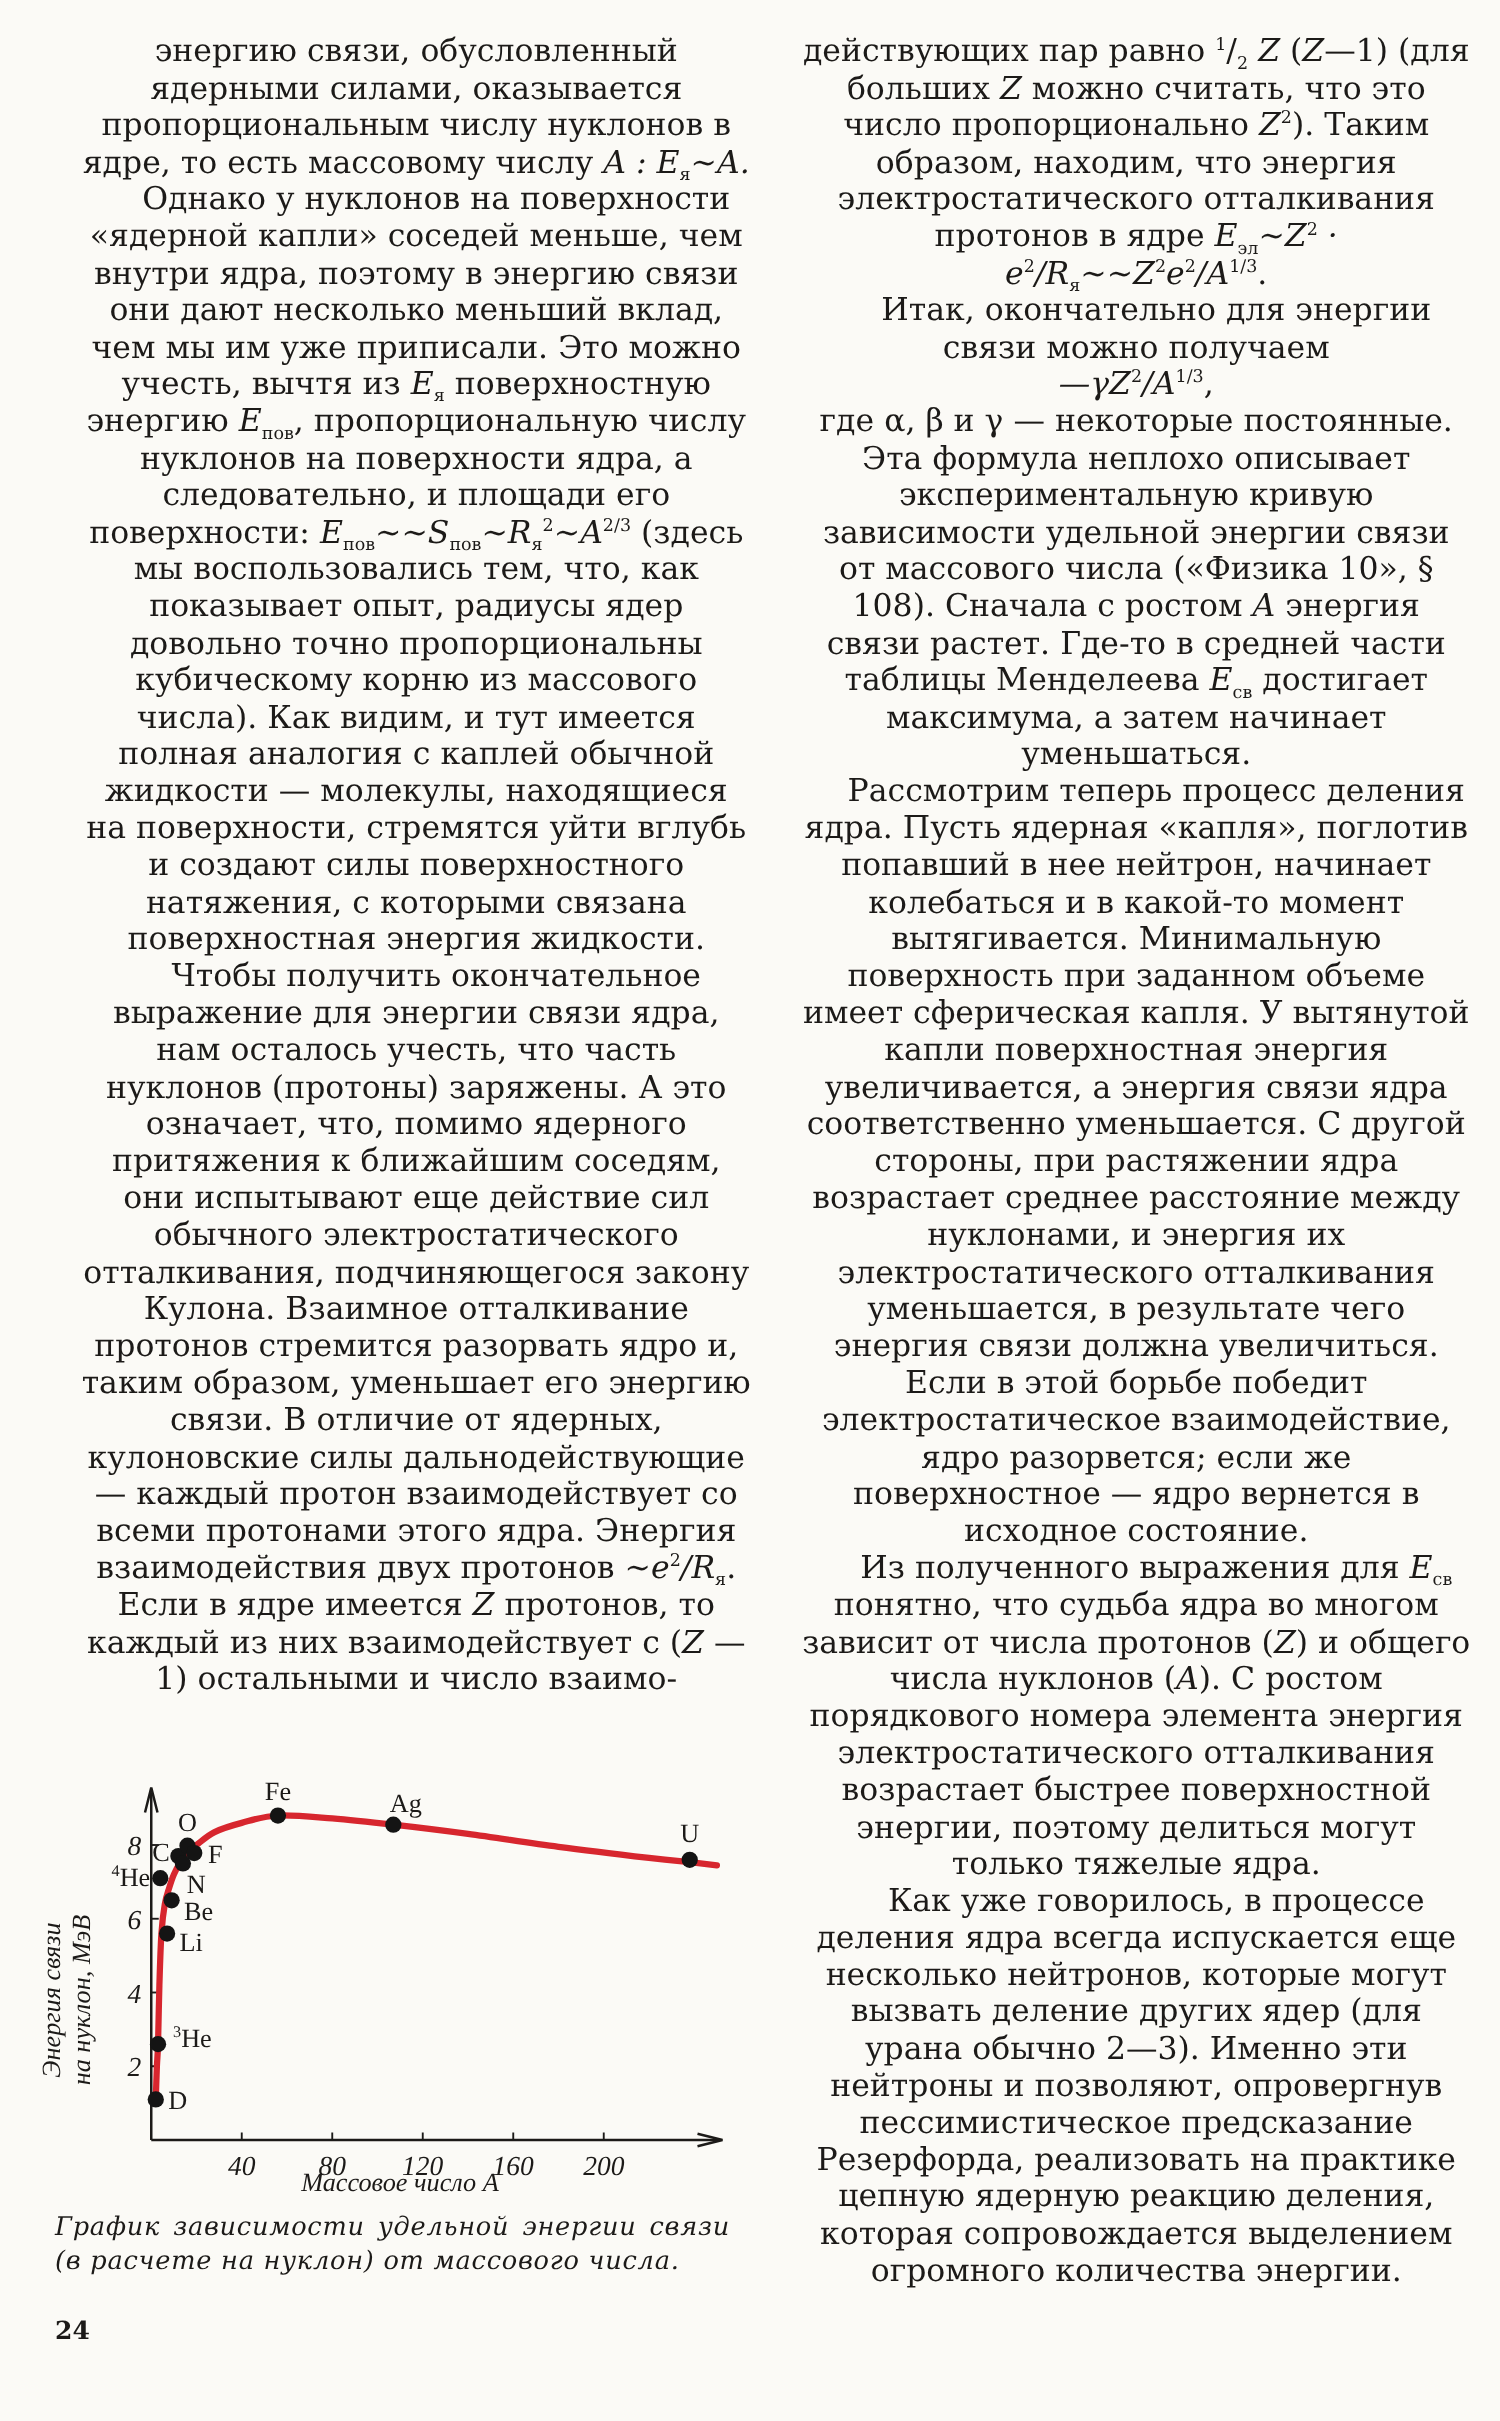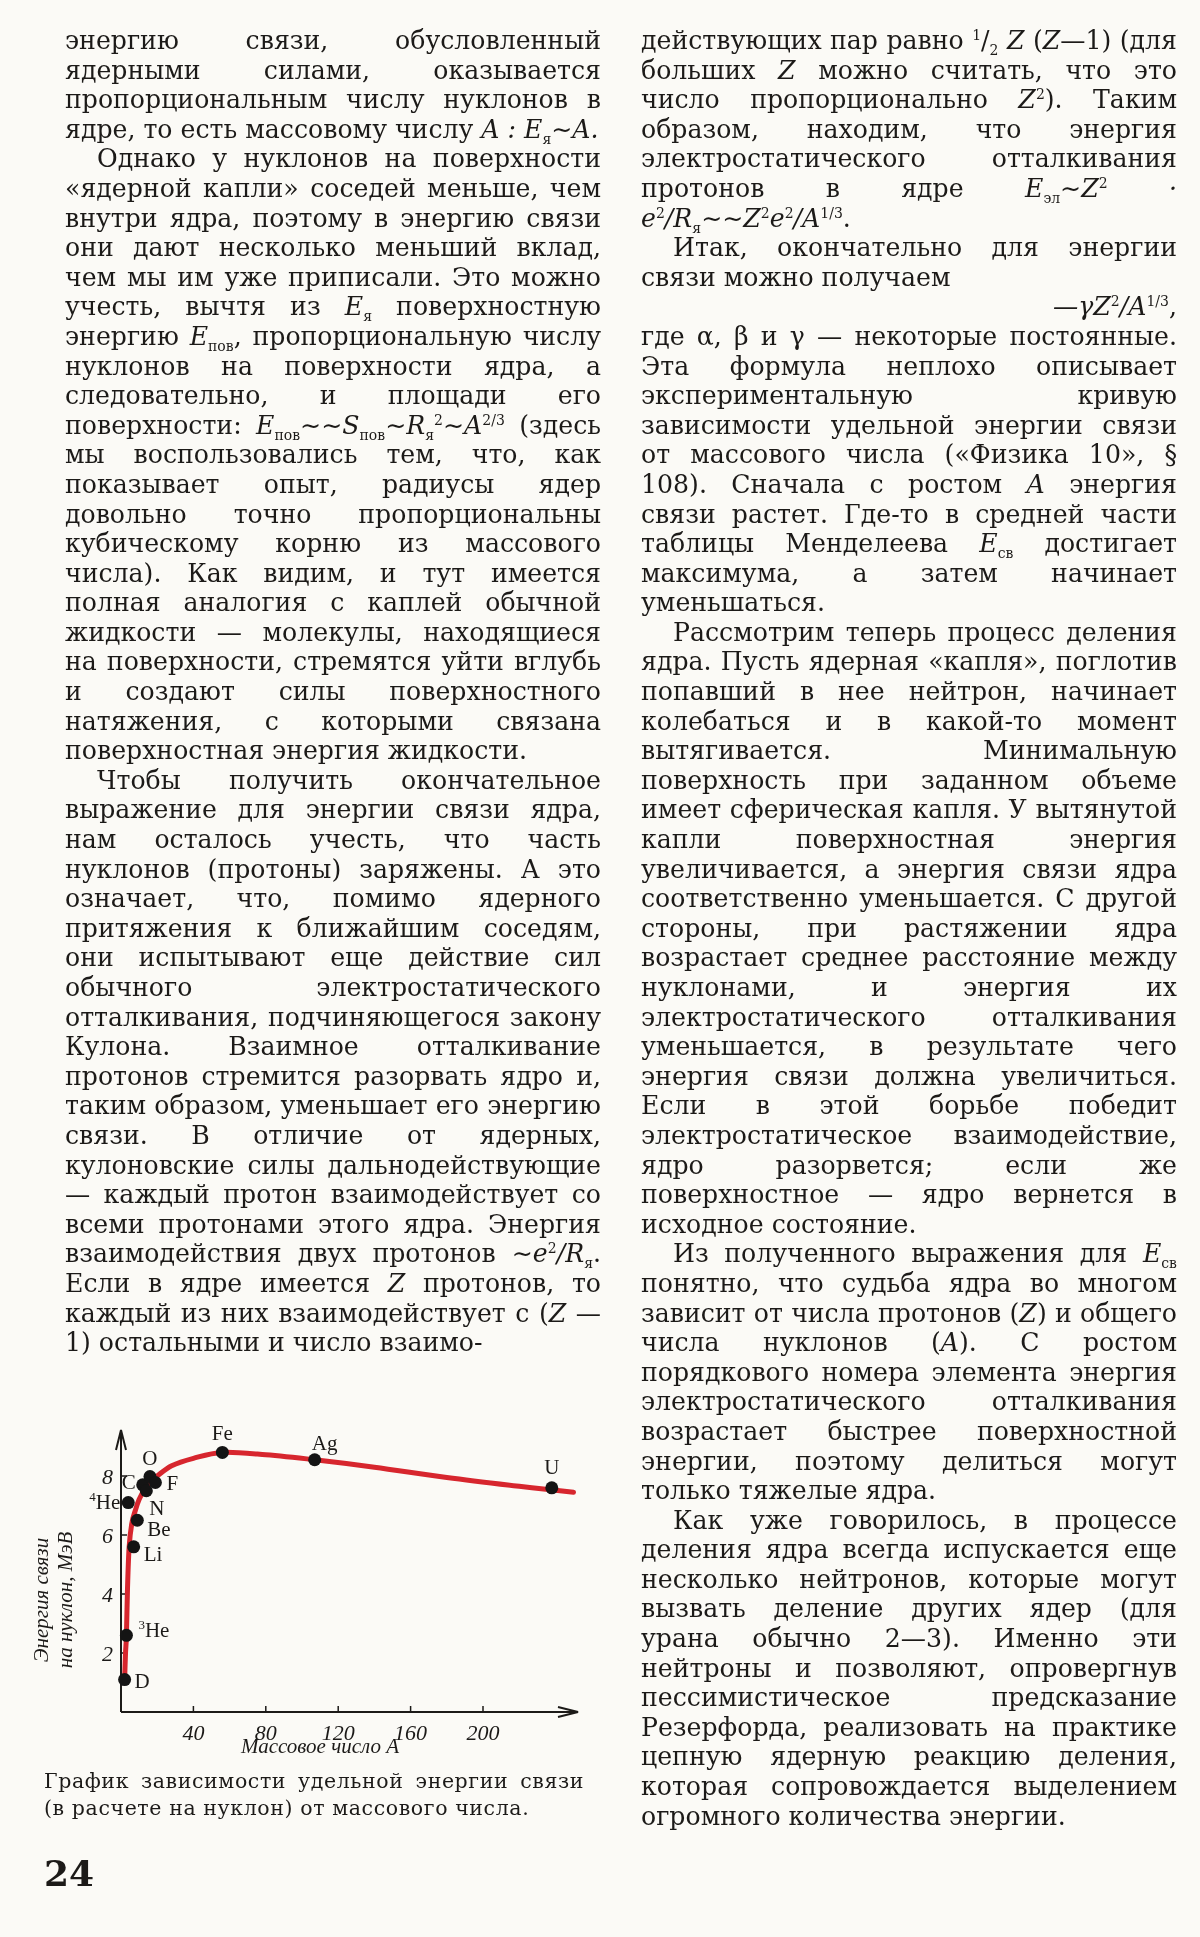--- a/index.html
+++ b/index.html
@@ -3,32 +3,32 @@
 <meta charset="utf-8">
 <style>
   html, body { margin:0; padding:0; }
   body {
     width:1200px; height:1937px; background:#fbfaf6; position:relative; overflow:hidden;
     font-family:"DejaVu Serif", "Liberation Serif", serif; color:#1c1a18;
   }
   .col { position:absolute; top:26px; width:536px; font-size:25.2px; line-height:29.6px; text-align:justify;margin-left:21px; }
   .col.left { left:44px; }
   .col.right { left:620px; }
-  .col p { margin:0; }
+  .col p { margin:0;text-align:center; }
   .col p.ind { text-indent:32px; }
   .col .m { font-style:italic; font-family:"DejaVu Serif", serif; }
   .col .formula { margin:0; }
   .formula2 { text-align:right; margin:0; }
   sub, sup { font-size:14px; line-height:0; }
   .caption {
     position:absolute; left:44px; top:1768px; width:540px;
-    font-size:20.5px; line-height:27px; text-align:justify; text-align-last:left;
+    font-style:italic; font-size:20.5px; line-height:27px; text-align:justify; text-align-last:left;
     letter-spacing:0.6px;
   }
-  .pagenum { position:absolute; left:44px; top:1852px; font-weight:bold; font-size:36px; }
+  .pagenum { position:absolute; left:44px; top:1852px; font-weight:bold; font-size:20px; }
   #chart { position:absolute; left:0; top:1410px; width:600px; height:360px; }
   #chart text { font-family:"Liberation Serif", "DejaVu Serif", serif; }
 </style>
 </head>
 <body>
 
 <div class="col left" id="leftCol">
     <p><span>энергию связи, обусловленный ядерными силами, оказывается пропорциональным числу нуклонов в ядре, то есть массовому числу </span><span class="m">A : E</span><sub>я</sub><span class="m">∼A.</span></p>
     <p class="ind"><span>Однако у нуклонов на поверхности «ядерной капли» соседей меньше, чем внутри ядра, поэтому в энергию связи они дают несколько меньший вклад, чем мы им уже приписали. Это можно учесть, вычтя из </span><span class="m">E</span><sub>я</sub><span> поверхностную энергию </span><span class="m">E</span><sub>пов</sub><span>, пропорциональную числу нуклонов на поверхности ядра, а следовательно, и площади его поверхности: </span><span class="m">E</span><sub>пов</sub><span class="m">∼∼S</span><sub>пов</sub><span class="m">∼R</span><sub>я</sub><sup>2</sup><span class="m">∼A</span><sup>2/3</sup><span> (здесь мы воспользовались тем, что, как показывает опыт, радиусы ядер довольно точно пропорциональны кубическому корню из массового числа). Как видим, и тут имеется полная аналогия с каплей обычной жидкости — молекулы, находящиеся на поверхности, стремятся уйти вглубь и создают силы поверхностного натяжения, с которыми связана поверхностная энергия жидкости.</span></p>
     <p class="ind"><span>Чтобы получить окончательное выражение для энергии связи ядра, нам осталось учесть, что часть нуклонов (протоны) заряжены. А это означает, что, помимо ядерного притяжения к ближайшим соседям, они испытывают еще действие сил обычного электростатического отталкивания, подчиняющегося закону Кулона. Взаимное отталкивание протонов стремится разорвать ядро и, таким образом, уменьшает его энергию связи. В отличие от ядерных, кулоновские силы дальнодействующие — каждый протон взаимодействует со всеми протонами этого ядра. Энергия взаимодействия двух протонов </span><span class="m">∼e</span><sup>2</sup><span class="m">/R</span><sub>я</sub><span>. Если в ядре имеется </span><span class="m">Z</span><span> протонов, то каждый из них взаимодействует с (</span><span class="m">Z</span><span> — 1) остальными и число взаимо-</span></p>

